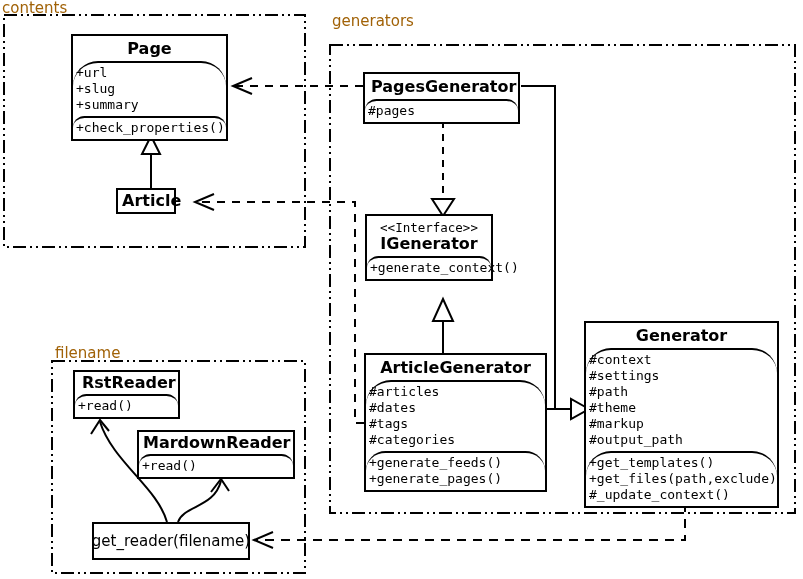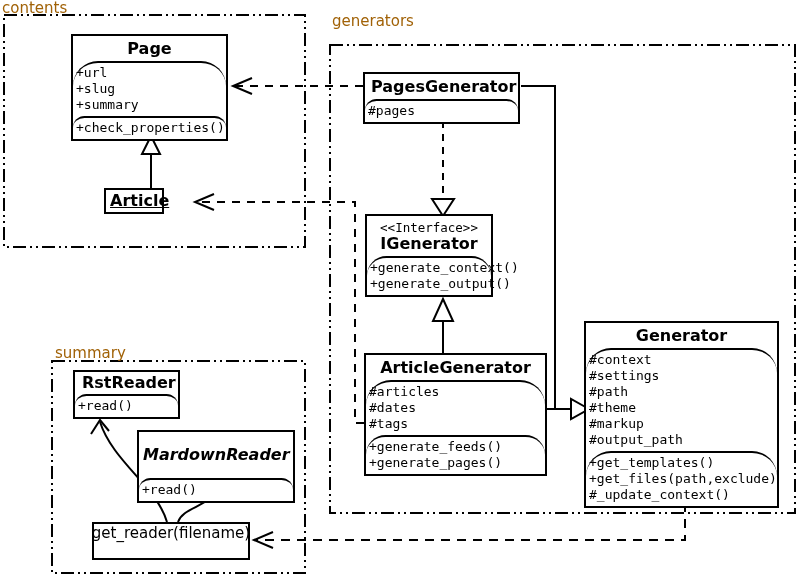--- a/index.html
+++ b/index.html
@@ -25,21 +25,21 @@
     font:12.5px "DejaVu Sans Mono",monospace;text-align:center;
     padding:4px 4px 0;line-height:15px;
   }
   .stereotype + .cls-title{padding-top:0;}
   .sec{border-top:2px solid #000;padding:2px 12px 3px 3px;border-radius:25px;}
   .member{
     font:13px "DejaVu Sans Mono",monospace;line-height:16px;white-space:pre;
   }
   .plain-box{
     position:absolute;z-index:2;background:#fff;border:2px solid #000;
-    box-sizing:border-box;display:flex;align-items:flex-start;justify-content:center;
+    box-sizing:border-box;display:flex;align-items:center;justify-content:center;
     font:15px "DejaVu Sans",sans-serif;
   }
 </style>
 </head>
 <body>
 
 <svg class="wires" width="803" height="579" viewBox="0 0 803 579">
   <g fill="none" stroke="#000" stroke-width="2">
 
     <rect x="4" y="15" width="301" height="232" stroke-dasharray="13 4 2 4 2 4"></rect>
@@ -71,60 +71,60 @@
     <path d="M167,522 C157,487 113,462 100,422"></path>
     <polyline points="91,434 100,420 109,431"></polyline>
 
     <path d="M178,522 C184,505 214,508 221,481"></path>
     <polyline points="211,492 221,479 229,491"></polyline>
   </g>
 </svg>
 
 <div class="pkg-label" style="left:2px;top:1px;">contents</div>
 <div class="pkg-label" style="left:332px;top:14px;">generators</div>
-<div class="pkg-label" style="left:55px;top:346px;">summary</div>
+<div class="pkg-label" style="left:55px;top:346px;">filename</div>
 
 <div class="cls" style="left:71px;top:34px;width:157px;">
   <div class="cls-title">Page</div>
   <div class="sec">
       <div class="member">+url</div>
       <div class="member">+slug</div>
       <div class="member">+summary</div>
     </div>
   <div class="sec">
       <div class="member">+check_properties()</div>
     </div>
 </div>
 
-<div class="cls" style="left:104px;top:188px;width:60px;text-decoration:underline;">
+<div class="cls" style="left:116px;top:188px;width:60px;">
   <div class="cls-title" style="padding:2px 4px;">Article</div>
 </div>
 
 <div class="cls" style="left:363px;top:72px;width:157px;">
   <div class="cls-title">PagesGenerator</div>
   <div class="sec">
       <div class="member">#pages</div>
     </div>
 </div>
 
 <div class="cls" style="left:365px;top:214px;width:128px;">
   <div class="stereotype">&lt;&lt;Interface&gt;&gt;</div>
   <div class="cls-title">IGenerator</div>
   <div class="sec">
       <div class="member">+generate_context()</div>
-      <div class="member">+generate_output()</div>
     </div>
 </div>
 
 <div class="cls" style="left:364px;top:353px;width:183px;">
   <div class="cls-title">ArticleGenerator</div>
   <div class="sec">
       <div class="member">#articles</div>
       <div class="member">#dates</div>
       <div class="member">#tags</div>
+      <div class="member">#categories</div>
     </div>
   <div class="sec">
       <div class="member">+generate_feeds()</div>
       <div class="member">+generate_pages()</div>
     </div>
 </div>
 
 <div class="cls" style="left:584px;top:321px;width:195px;">
   <div class="cls-title">Generator</div>
   <div class="sec">
@@ -143,21 +143,21 @@
 </div>
 
 <div class="cls" style="left:73px;top:370px;width:107px;">
   <div class="cls-title" style="padding:2px 7px;">RstReader</div>
   <div class="sec">
       <div class="member">+read()</div>
     </div>
 </div>
 
 <div class="cls" style="left:137px;top:430px;width:158px;">
-  <div class="cls-title" style="padding:14px 4px;font-style:italic;">MardownReader</div>
+  <div class="cls-title" style="padding:2px 4px;">MardownReader</div>
   <div class="sec">
       <div class="member">+read()</div>
     </div>
 </div>
 
 <div class="plain-box" style="left:92px;top:522px;width:158px;height:38px;">
   <span>get_reader(filename)</span>
 </div>
 
 </body></html>

